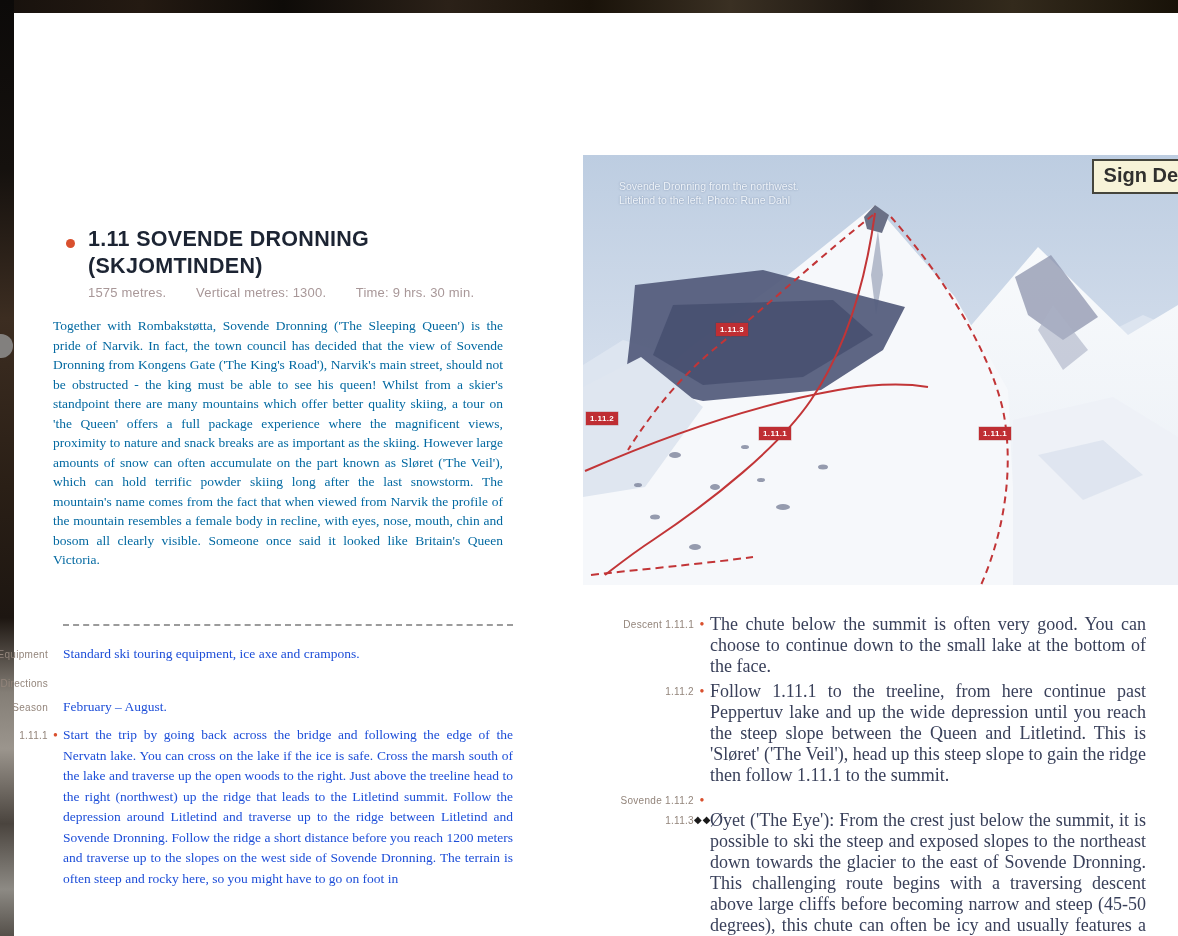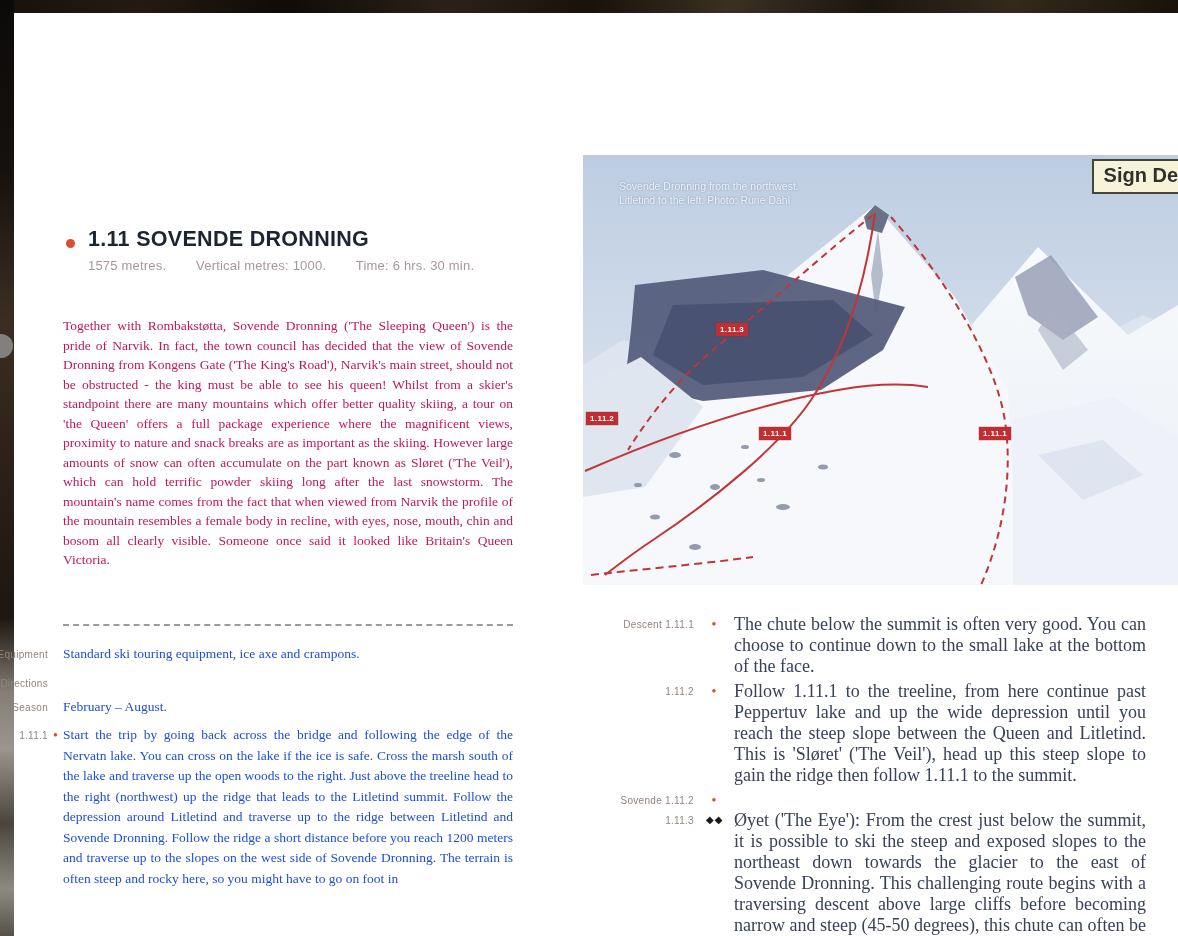--- a/index.html
+++ b/index.html
@@ -27,22 +27,22 @@
   .title-line{
     font-family:"Liberation Sans", sans-serif;font-weight:bold;font-size:21.5px;line-height:27px;
     color:#1c2433;letter-spacing:.3px;margin-left:25px;
   }
   .stats-line{
     margin-left:25px;margin-top:5px;font-family:"Liberation Sans", sans-serif;
     font-size:13px;color:#a89798;letter-spacing:.2px;
   }
   .stats-line span{margin-right:26px;}
   .intro{
-    position:absolute;left:63px;top:316px;width:450px;
-    font-size:13.5px;line-height:19.5px;color:#be185d;text-align:justify;
+    position:absolute;left:53px;top:316px;width:450px;
+    font-size:13.5px;line-height:19.5px;color:#0369a1;text-align:justify;
   }
   .dashed-divider{
     position:absolute;left:63px;top:624px;width:450px;height:0;
     border-top:2px dashed #9b9b9b;
   }
   .left-rows{position:absolute;left:-32px;top:644px;width:545px;}
   .info-row{display:flex;margin-bottom:8px;}
   .row-label{
     width:80px;flex:0 0 80px;text-align:right;
     font-family:"Liberation Sans", sans-serif;font-size:10px;color:#93857b;
@@ -73,42 +73,43 @@
     box-shadow:0 0 0 .5px rgba(140,30,30,.35);
   }
   .sign-button{
     position:absolute;right:-12px;top:4px;
     background:#f7f3d8;border:2px solid #45453c;color:#30302e;
     font-family:"Liberation Sans", sans-serif;font-weight:bold;font-size:20px;
     padding:3px 10px 5px;white-space:nowrap;
   }
   
   .descent-rows{position:absolute;left:583px;top:614px;width:563px;}
-  .descent-rows .info-row{margin-bottom:4px;gap:12px;}
+  .descent-rows .info-row{margin-bottom:4px;}
   .descent-rows .row-label{width:111px;flex:0 0 111px;}
   .descent-rows .row-marker{width:16px;flex:0 0 16px;}
   .descent-rows .row-text{
     flex:1;text-align:justify;font-size:18px;line-height:21px;color:#39405a;
   }
   .row-marker.diamonds{color:#1a1a1a;font-size:10px;letter-spacing:1px;padding-top:4px;}
 </style>
 </head>
 <body>
 
 <div class="top-strip"></div>
 <div class="left-strip"></div>
 <div class="nav-circle"></div>
 
 <div class="route-header">
   <span class="header-bullet"></span>
   <div class="title-line">1.11 SOVENDE DRONNING</div>
+  <div class="title-line">(SKJOMTINDEN)</div>
   <div class="stats-line">
     <span>1575 metres.</span>
-    <span>Vertical metres: 1000.</span>
-    <span>Time: 6 hrs. 30 min.</span>
+    <span>Vertical metres: 1300.</span>
+    <span>Time: 9 hrs. 30 min.</span>
   </div>
 </div>
 
 <div class="intro">Together with Rombakstøtta, Sovende Dronning ('The Sleeping Queen') is the pride of Narvik. In fact, the town council has decided that the view of Sovende Dronning from Kongens Gate ('The King's Road'), Narvik's main street, should not be obstructed - the king must be able to see his queen! Whilst from a skier's standpoint there are many mountains which offer better quality skiing, a tour on 'the Queen' offers a full package experience where the magnificent views, proximity to nature and snack breaks are as important as the skiing. However large amounts of snow can often accumulate on the part known as Sløret ('The Veil'), which can hold terrific powder skiing long after the last snowstorm. The mountain's name comes from the fact that when viewed from Narvik the profile of the mountain resembles a female body in recline, with eyes, nose, mouth, chin and bosom all clearly visible. Someone once said it looked like Britain's Queen Victoria.</div>
 
 <div class="dashed-divider"></div>
 
 <div class="left-rows">
   <div class="info-row">
     <div class="row-label">Equipment</div>

